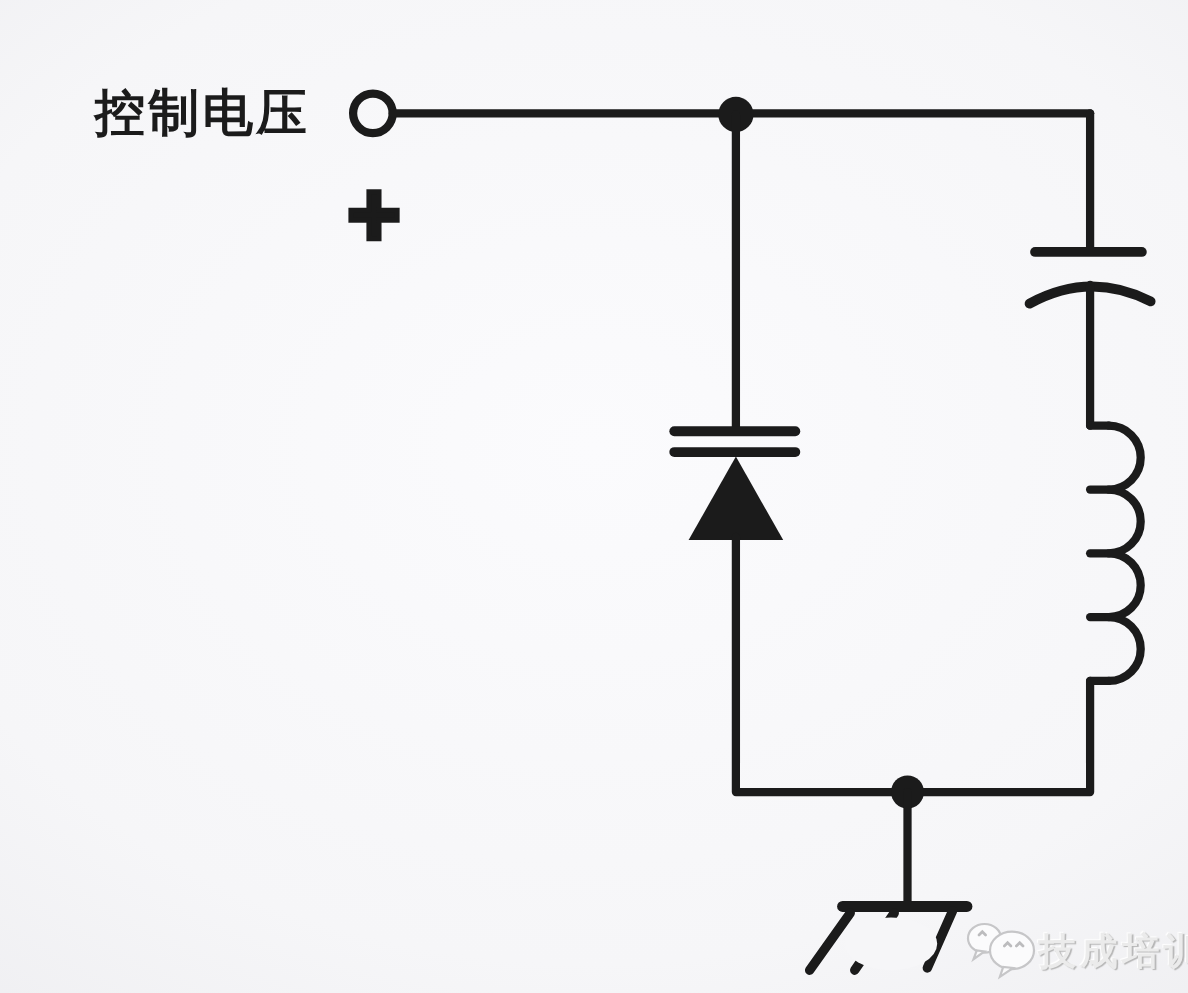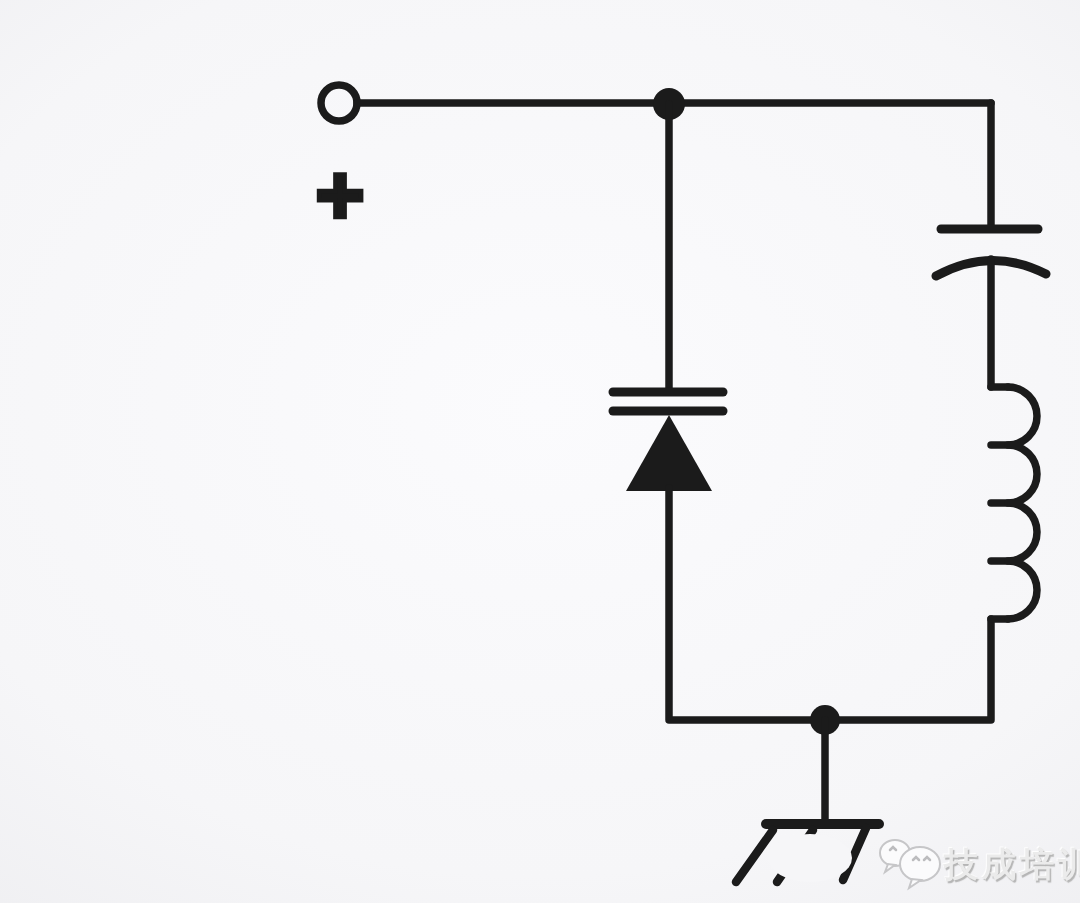--- a/index.html
+++ b/index.html
@@ -112,20 +112,21 @@
       <path class="wire" d="M 825,720 V 822"></path>
       <path class="thick" d="M 766,824 H 879"></path>
       <path class="hatch" d="M 773,830 L 736,882"></path>
       <path class="hatch" d="M 813,830 L 777,882"></path>
       <path class="hatch" d="M 866,828 L 843,880"></path>
 
       <ellipse class="blob" cx="810" cy="858" rx="42" ry="24"></ellipse>
     </g>
   </svg>
 
+  <div class="control-voltage-label">控制电压</div>
 
   <div class="polarity-plus">+</div>
 
   <div class="watermark">
     <svg class="watermark-logo" viewBox="0 0 76 62">
       <ellipse class="wm-bubble" cx="27" cy="19" rx="15" ry="13"></ellipse>
       <polygon class="wm-bubble" points="20,30 17,38 27,31"></polygon>
       <ellipse class="wm-bubble" cx="52" cy="30" rx="20" ry="17"></ellipse>
       <polygon class="wm-bubble" points="44,45 41,54 53,46"></polygon>
       <path class="wm-eye" d="M 22,16 l 3,-3 3,3"></path>

